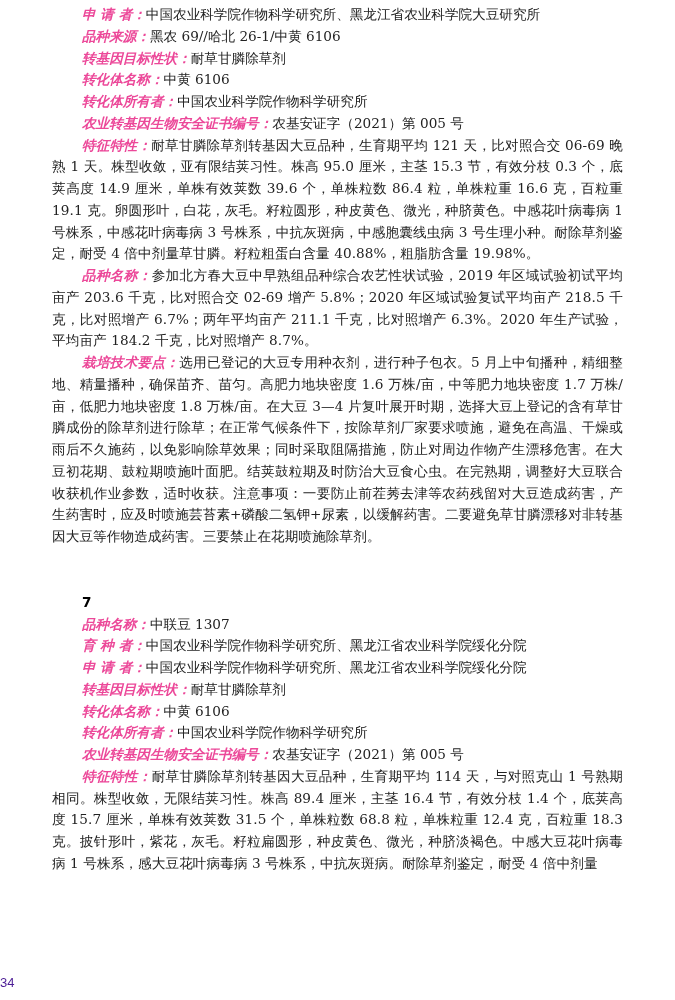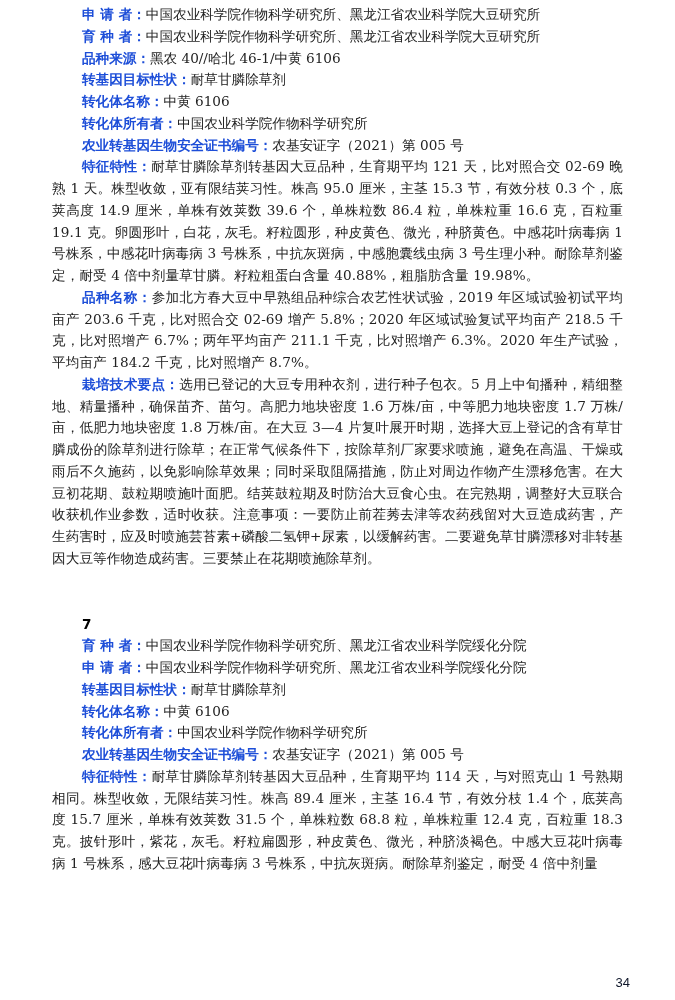--- a/index.html
+++ b/index.html
@@ -7,52 +7,52 @@
     width: 675px; height: 1000px; position: relative; overflow: hidden;
     font-family: "DejaVu Serif", "Liberation Serif", serif;
     color: #1a1a1a;
   }
   .page {
     position: absolute; left: 52px; top: 4px; width: 571px;
     font-size: 13.6px; line-height: 21.75px;
   }
   .field { margin: 0; padding-left: 30px; white-space: nowrap; }
   .para { margin: 0; text-indent: 30px; text-align: justify; text-justify: inter-character; letter-spacing: 0.1px; }
-  .label { font-family: "DejaVu Sans", "Liberation Sans", sans-serif; font-weight: bold; color: #1d4ed8; }
+  .label { font-family: "DejaVu Sans", "Liberation Sans", sans-serif; font-weight: bold; color: #ec4899; font-style: italic; }
   .value { color: #222; }
   .spacer { height: 44px; }
   .entry-num { padding-left: 30px; font-family: "DejaVu Sans", "Liberation Sans", sans-serif; font-weight: bold; color: #000; }
   .page-number {
-    position: absolute; left: 0; width: 630px; top: 975px; text-align: right;
-    font-family: "Liberation Sans", sans-serif; font-size: 13px; color: #0f172a;
+    position: absolute; left: 0; width: 630px; top: 975px; text-align: left;
+    font-family: "Liberation Sans", sans-serif; font-size: 13px; color: #4c1d95;
   }
 </style>
 </head>
 <body>
 
 <div class="page">
 
   <div>
     <p class="field"><span class="label">申 请 者：</span><span class="value">中国农业科学院作物科学研究所、黑龙江省农业科学院大豆研究所</span></p>
-    <p class="field"><span class="label">育 种 者：</span><span class="value">中国农业科学院作物科学研究所、黑龙江省农业科学院大豆研究所</span></p>
-    <p class="field"><span class="label">品种来源：</span><span class="value">黑农 40//哈北 46-1/中黄 6106</span></p>
+    <p class="field"><span class="label">品种来源：</span><span class="value">黑农 69//哈北 26-1/中黄 6106</span></p>
     <p class="field"><span class="label">转基因目标性状：</span><span class="value">耐草甘膦除草剂</span></p>
     <p class="field"><span class="label">转化体名称：</span><span class="value">中黄 6106</span></p>
     <p class="field"><span class="label">转化体所有者：</span><span class="value">中国农业科学院作物科学研究所</span></p>
     <p class="field"><span class="label">农业转基因生物安全证书编号：</span><span class="value">农基安证字（2021）第 005 号</span></p>
 
-    <p class="para"><span class="label">特征特性：</span><span class="value">耐草甘膦除草剂转基因大豆品种，生育期平均 121 天，比对照合交 02-69 晚熟 1 天。株型收敛，亚有限结荚习性。株高 95.0 厘米，主茎 15.3 节，有效分枝 0.3 个，底荚高度 14.9 厘米，单株有效荚数 39.6 个，单株粒数 86.4 粒，单株粒重 16.6 克，百粒重 19.1 克。卵圆形叶，白花，灰毛。籽粒圆形，种皮黄色、微光，种脐黄色。中感花叶病毒病 1 号株系，中感花叶病毒病 3 号株系，中抗灰斑病，中感胞囊线虫病 3 号生理小种。耐除草剂鉴定，耐受 4 倍中剂量草甘膦。籽粒粗蛋白含量 40.88%，粗脂肪含量 19.98%。</span></p>
+    <p class="para"><span class="label">特征特性：</span><span class="value">耐草甘膦除草剂转基因大豆品种，生育期平均 121 天，比对照合交 06-69 晚熟 1 天。株型收敛，亚有限结荚习性。株高 95.0 厘米，主茎 15.3 节，有效分枝 0.3 个，底荚高度 14.9 厘米，单株有效荚数 39.6 个，单株粒数 86.4 粒，单株粒重 16.6 克，百粒重 19.1 克。卵圆形叶，白花，灰毛。籽粒圆形，种皮黄色、微光，种脐黄色。中感花叶病毒病 1 号株系，中感花叶病毒病 3 号株系，中抗灰斑病，中感胞囊线虫病 3 号生理小种。耐除草剂鉴定，耐受 4 倍中剂量草甘膦。籽粒粗蛋白含量 40.88%，粗脂肪含量 19.98%。</span></p>
     <p class="para"><span class="label">品种名称：</span><span class="value">参加北方春大豆中早熟组品种综合农艺性状试验，2019 年区域试验初试平均亩产 203.6 千克，比对照合交 02-69 增产 5.8%；2020 年区域试验复试平均亩产 218.5 千克，比对照增产 6.7%；两年平均亩产 211.1 千克，比对照增产 6.3%。2020 年生产试验，平均亩产 184.2 千克，比对照增产 8.7%。</span></p>
     <p class="para"><span class="label">栽培技术要点：</span><span class="value">选用已登记的大豆专用种衣剂，进行种子包衣。5 月上中旬播种，精细整地、精量播种，确保苗齐、苗匀。高肥力地块密度 1.6 万株/亩，中等肥力地块密度 1.7 万株/亩，低肥力地块密度 1.8 万株/亩。在大豆 3—4 片复叶展开时期，选择大豆上登记的含有草甘膦成份的除草剂进行除草；在正常气候条件下，按除草剂厂家要求喷施，避免在高温、干燥或雨后不久施药，以免影响除草效果；同时采取阻隔措施，防止对周边作物产生漂移危害。在大豆初花期、鼓粒期喷施叶面肥。结荚鼓粒期及时防治大豆食心虫。在完熟期，调整好大豆联合收获机作业参数，适时收获。注意事项：一要防止前茬莠去津等农药残留对大豆造成药害，产生药害时，应及时喷施芸苔素+磷酸二氢钾+尿素，以缓解药害。二要避免草甘膦漂移对非转基因大豆等作物造成药害。三要禁止在花期喷施除草剂。</span></p>
   </div>
 
   <div class="spacer"></div>
 
   <div>
     <div class="entry-num">7</div>
+    <p class="field"><span class="label">品种名称：</span><span class="value">中联豆 1307</span></p>
     <p class="field"><span class="label">育 种 者：</span><span class="value">中国农业科学院作物科学研究所、黑龙江省农业科学院绥化分院</span></p>
     <p class="field"><span class="label">申 请 者：</span><span class="value">中国农业科学院作物科学研究所、黑龙江省农业科学院绥化分院</span></p>
     <p class="field"><span class="label">转基因目标性状：</span><span class="value">耐草甘膦除草剂</span></p>
     <p class="field"><span class="label">转化体名称：</span><span class="value">中黄 6106</span></p>
     <p class="field"><span class="label">转化体所有者：</span><span class="value">中国农业科学院作物科学研究所</span></p>
     <p class="field"><span class="label">农业转基因生物安全证书编号：</span><span class="value">农基安证字（2021）第 005 号</span></p>
 
     <p class="para"><span class="label">特征特性：</span><span class="value">耐草甘膦除草剂转基因大豆品种，生育期平均 114 天，与对照克山 1 号熟期相同。株型收敛，无限结荚习性。株高 89.4 厘米，主茎 16.4 节，有效分枝 1.4 个，底荚高度 15.7 厘米，单株有效荚数 31.5 个，单株粒数 68.8 粒，单株粒重 12.4 克，百粒重 18.3 克。披针形叶，紫花，灰毛。籽粒扁圆形，种皮黄色、微光，种脐淡褐色。中感大豆花叶病毒病 1 号株系，感大豆花叶病毒病 3 号株系，中抗灰斑病。耐除草剂鉴定，耐受 4 倍中剂量</span></p>
   </div>
 </div>

